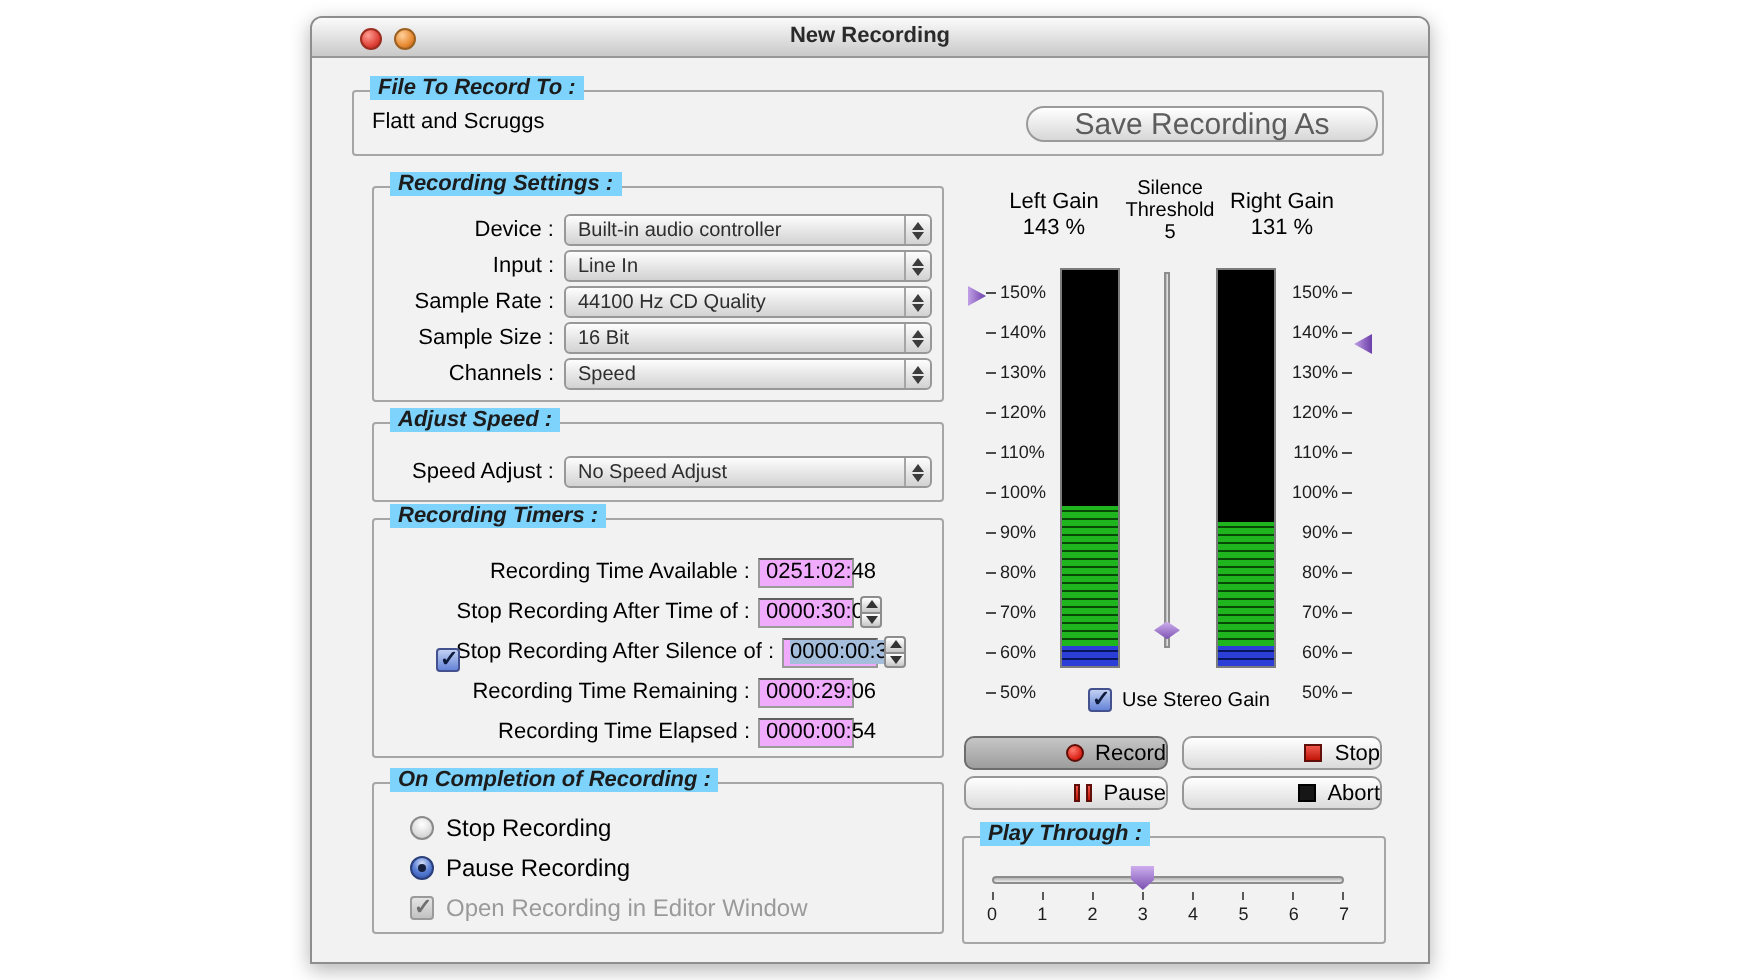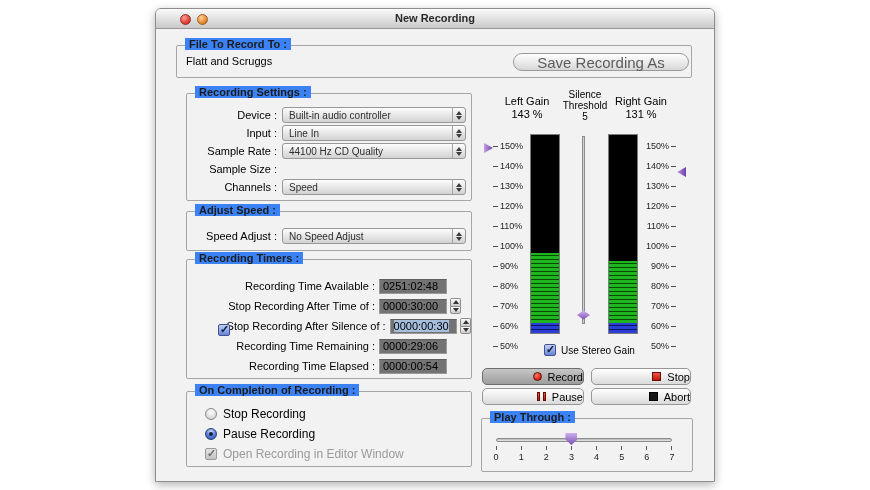--- a/index.html
+++ b/index.html
@@ -12,22 +12,22 @@
   .titlebar { position:absolute; left:0; top:0; width:100%; height:20px;
     background:linear-gradient(#fbfbfb,#c9c9c9); border-bottom:1px solid #979797;
     border-radius:5px 5px 0 0; }
   .title { position:absolute; left:0; top:3px; width:100%; text-align:center;
     font-size:11px; font-weight:bold; color:#2a2a2a; }
   .tl { position:absolute; top:5px; width:11px; height:11px; border-radius:50%; }
   .tl.red { left:24px; background:radial-gradient(circle at 35% 30%, #ff9d93, #e0443a 60%, #a32318); border:1px solid #9c2c20; }
   .tl.orange { left:41px; background:radial-gradient(circle at 35% 30%, #ffd09a, #e88a33 60%, #a85a12); border:1px solid #9c6120; }
 
   .group { position:absolute; border:1px solid #a6a6a6; border-radius:2px; }
-  .legend { position:absolute; top:-8px; left:8px; background:#3b82f6; padding:0 4px;
-    font-size:11px; font-weight:bold; color:#1c1c1c; white-space:nowrap; }
+  .legend { position:absolute; top:-8px; left:8px; background:#7dd3fc; padding:0 4px;
+    font-size:11px; font-weight:bold; color:#1c1c1c; white-space:nowrap;font-style:italic; }
 
   
   .file-group { left:20px; top:36px; width:516px; height:33px; }
   .filename { position:absolute; left:9px; top:9px; font-size:11px; color:#000; }
   .save-btn { position:absolute; left:336px; top:7px; width:176px; height:18px;
     background:linear-gradient(#ffffff,#d7d7d7); border:1px solid #9a9a9a; border-radius:9px;
     font-family:"Liberation Sans",sans-serif; font-size:15px; color:#5c5c5c; }
 
   
   .settings-group { left:30px; top:84px; width:286px; height:108px; padding:12px 0 0 2px; }
@@ -40,21 +40,21 @@
   .parrows { width:13px; height:100%; border-left:1px solid #a5a5a5; display:flex; flex-direction:column;
     align-items:center; justify-content:center; gap:1px; }
   .parrows i { display:block; width:0; height:0; border-left:3px solid transparent; border-right:3px solid transparent; }
   .parrows .up { border-bottom:4px solid #3c3c3c; }
   .parrows .dn { border-top:4px solid #3c3c3c; }
 
   
   .timers-group { left:30px; top:250px; width:286px; height:120px; padding:16px 0 0 0; }
   .trow { position:relative; display:flex; align-items:center; height:20px; padding-left:22px; }
   .tlabel { width:166px; text-align:right; font-size:11px; color:#000; margin-right:4px; white-space:nowrap; }
-  .tfield { width:68px; height:15px; background:#737373; border:1px solid #9a9a9a; border-top-color:#5f5f5f;
+  .tfield { width:48px; height:15px; background:#f0abfc; border:1px solid #9a9a9a; border-top-color:#5f5f5f;
     display:flex; align-items:flex-start; padding-left:3px; font-size:11px; color:#000; margin-right:3px; }
   .sel { background:#a5bedc; }
   .stepper { width:11px; height:16px; display:flex; flex-direction:column; }
   .stepper i { flex:1; background:linear-gradient(#ffffff,#c8c8c8); border:1px solid #8d8d8d;
     display:flex; align-items:center; justify-content:center; }
   .stepper .su { border-bottom-width:0; border-radius:2px 2px 0 0; }
   .stepper .sd { border-radius:0 0 2px 2px; }
   .stepper .su::after { content:""; border-left:3px solid transparent; border-right:3px solid transparent; border-bottom:4px solid #333; }
   .stepper .sd::after { content:""; border-left:3px solid transparent; border-right:3px solid transparent; border-top:4px solid #333; }
   .row-check { position:absolute; left:9px; top:4px; }
@@ -181,20 +181,27 @@
         <div class="popup">
           <span class="ptext">44100 Hz CD Quality</span>
           <span class="parrows">
               <i class="up"></i>
               <i class="dn"></i>
             </span>
         </div>
       </div>
         <div class="setting-row">
         <span class="slabel">Sample Size :</span>
+        <div class="popup">
+          <span class="ptext">16 Bit</span>
+          <span class="parrows">
+              <i class="up"></i>
+              <i class="dn"></i>
+            </span>
+        </div>
       </div>
         <div class="setting-row">
         <span class="slabel">Channels :</span>
         <div class="popup">
           <span class="ptext">Speed</span>
           <span class="parrows">
               <i class="up"></i>
               <i class="dn"></i>
             </span>
         </div>

